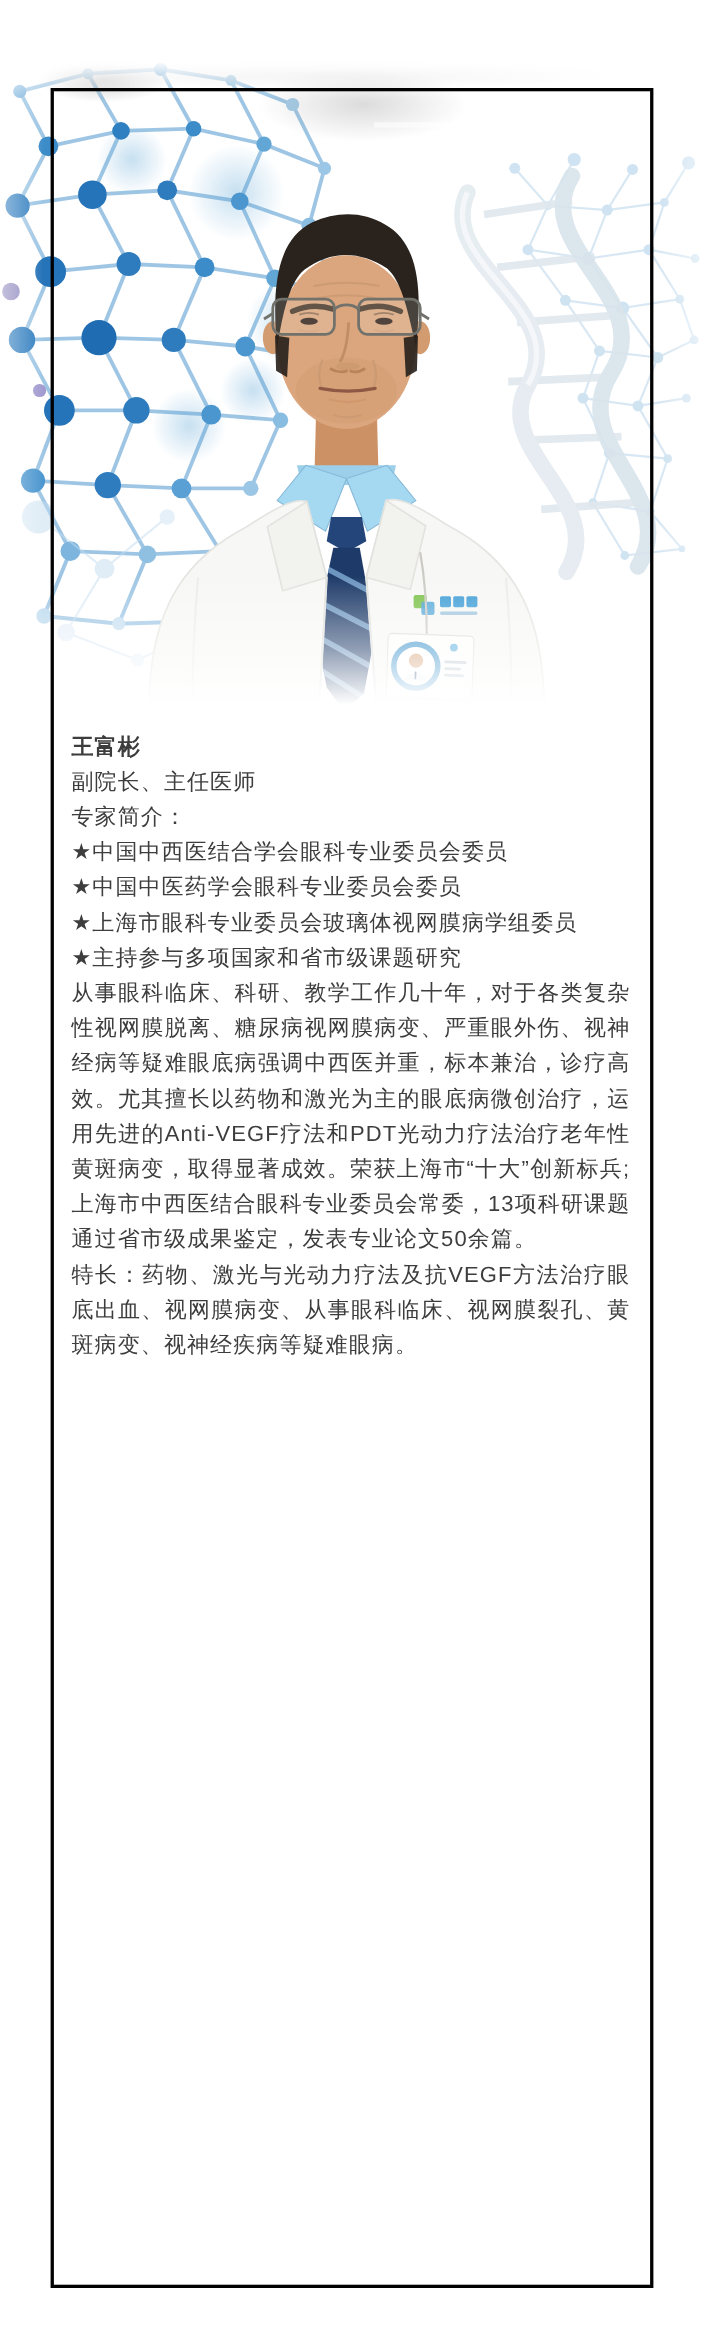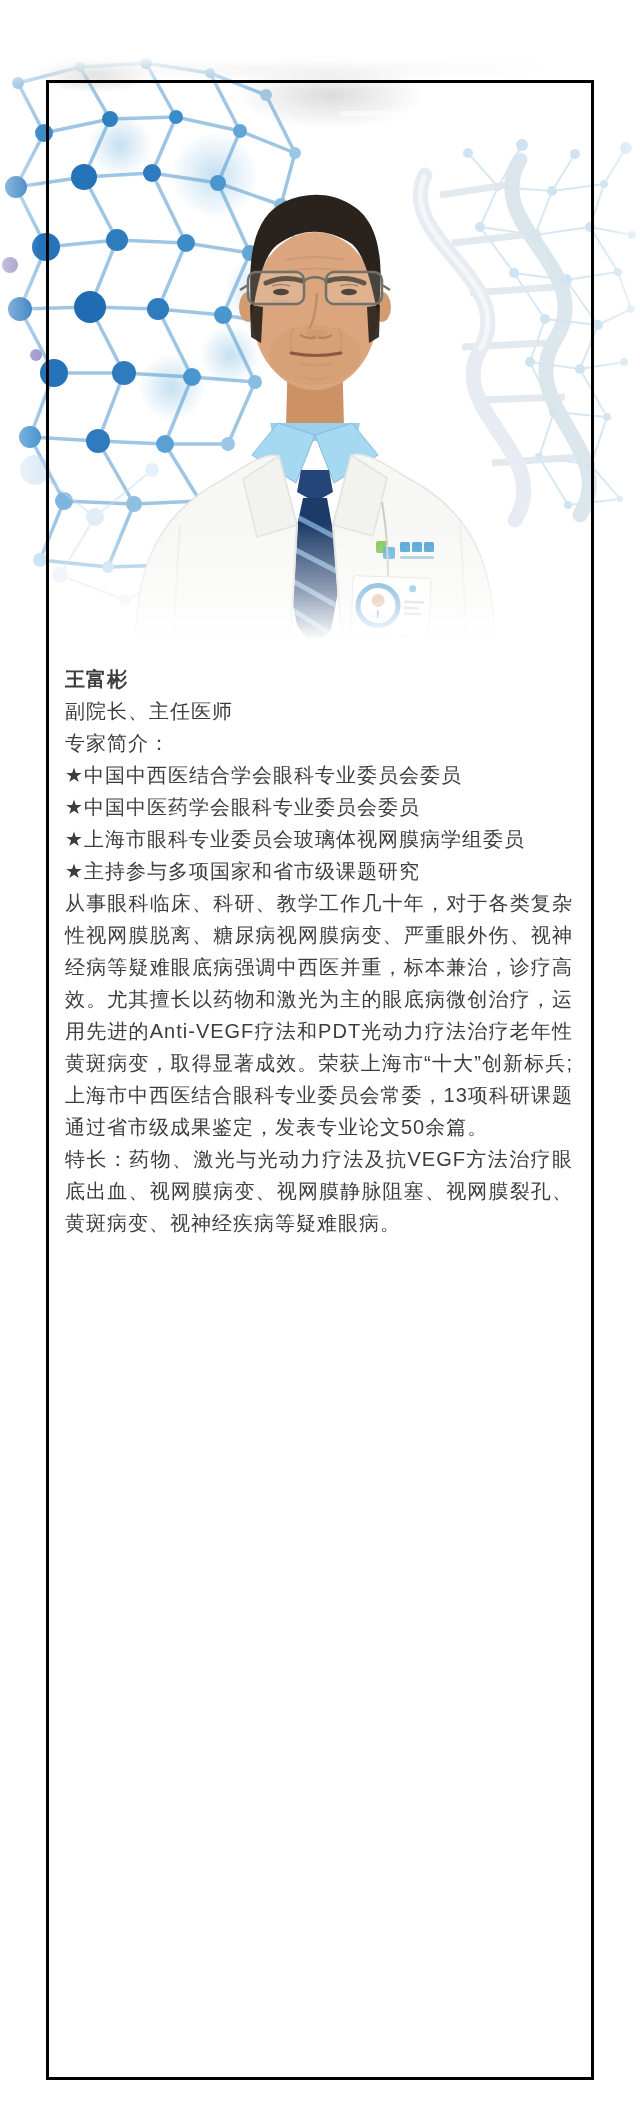--- a/index.html
+++ b/index.html
@@ -281,17 +281,17 @@
 
       <p class="p-head mt">专家简介：</p>
 
       <p class="mt">★中国中西医结合学会眼科专业委员会委员</p>
       <p class="mt">★中国中医药学会眼科专业委员会委员</p>
       <p class="mt">★上海市眼科专业委员会玻璃体视网膜病学组委员</p>
       <p class="mt">★主持参与多项国家和省市级课题研究</p>
 
       <p class="mt">从事眼科临床、科研、教学工作几十年，对于各类复杂性视网膜脱离、糖尿病视网膜病变、严重眼外伤、视神经病等疑难眼底病强调中西医并重，标本兼治，诊疗高效。尤其擅长以药物和激光为主的眼底病微创治疗，运用先进的Anti-VEGF疗法和PDT光动力疗法治疗老年性黄斑病变，取得显著成效。荣获上海市“十大”创新标兵;上海市中西医结合眼科专业委员会常委，13项科研课题通过省市级成果鉴定，发表专业论文50余篇。</p>
 
-      <p class="mt">特长：药物、激光与光动力疗法及抗VEGF方法治疗眼底出血、视网膜病变、视网膜静脉阻塞、视网膜裂孔、黄斑病变、视神经疾病等疑难眼病。</p>
+      <p class="mt">特长：药物、激光与光动力疗法及抗VEGF方法治疗眼底出血、视网膜病变、从事眼科临床、视网膜裂孔、黄斑病变、视神经疾病等疑难眼病。</p>
     </div>
   </div>
 
 </div>
 
 </body></html>

